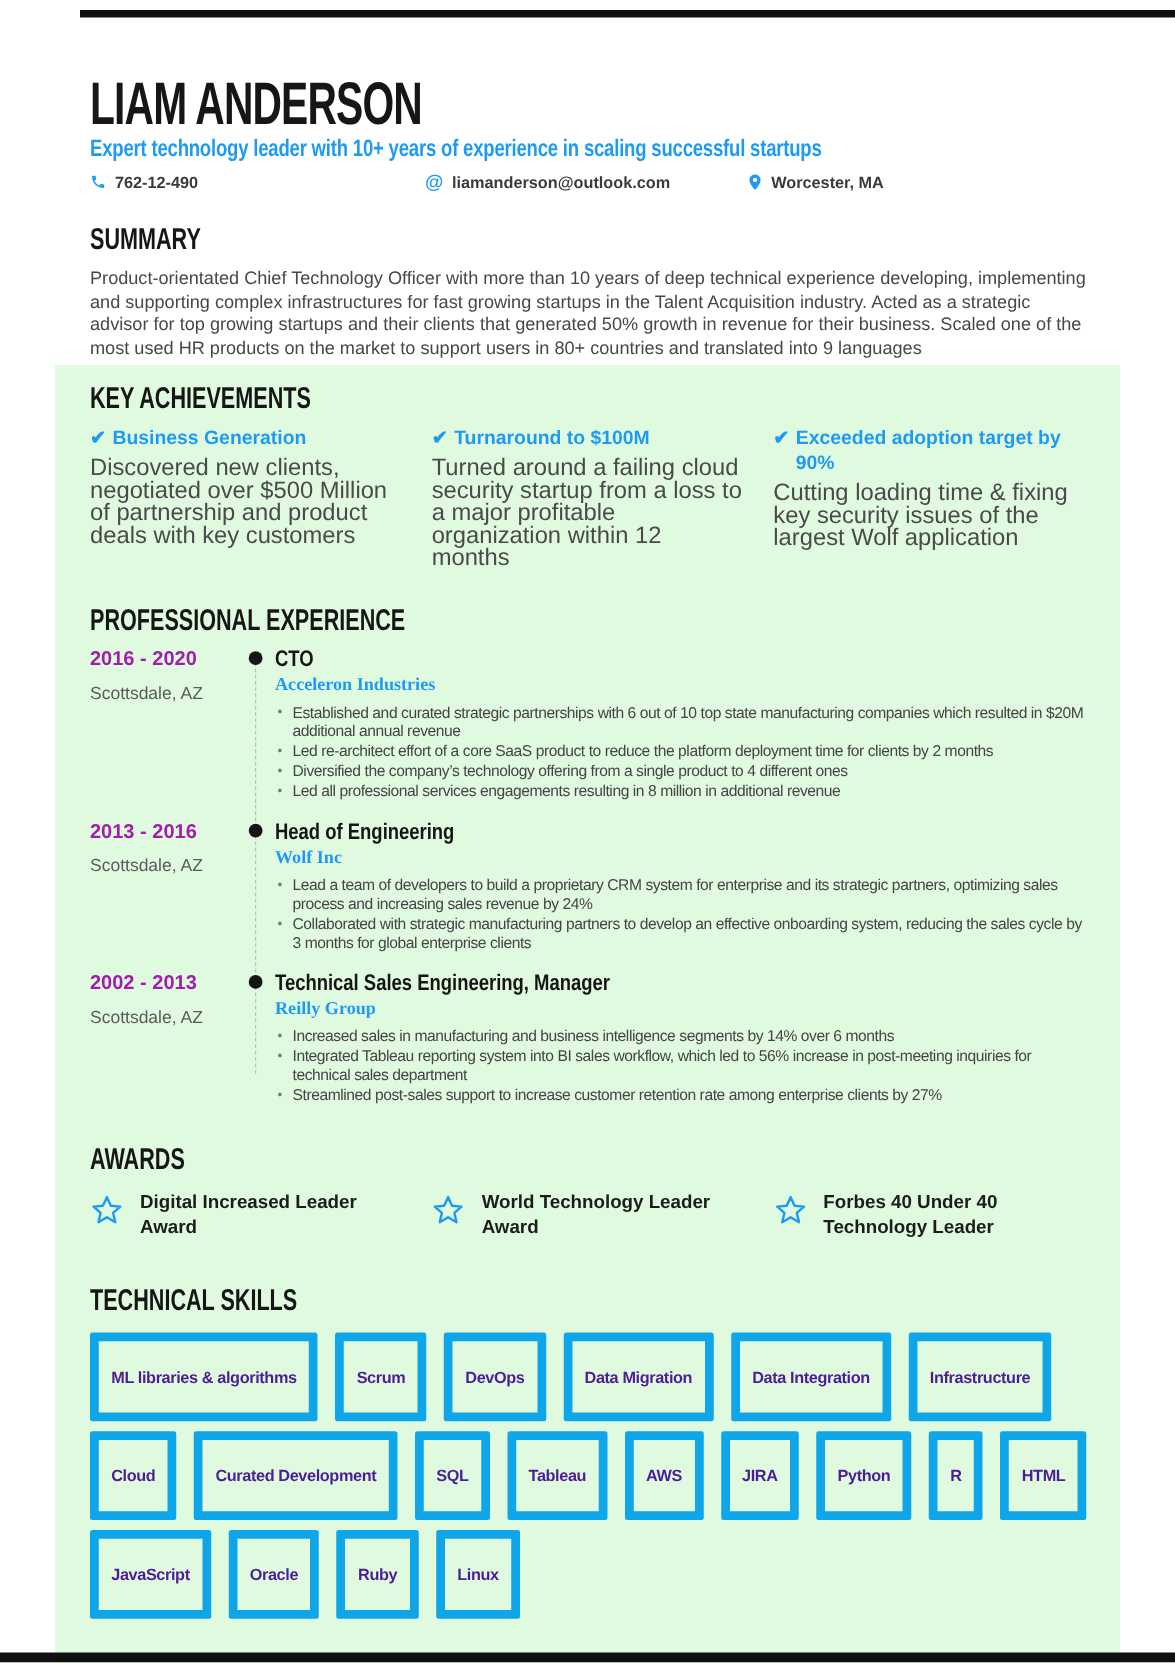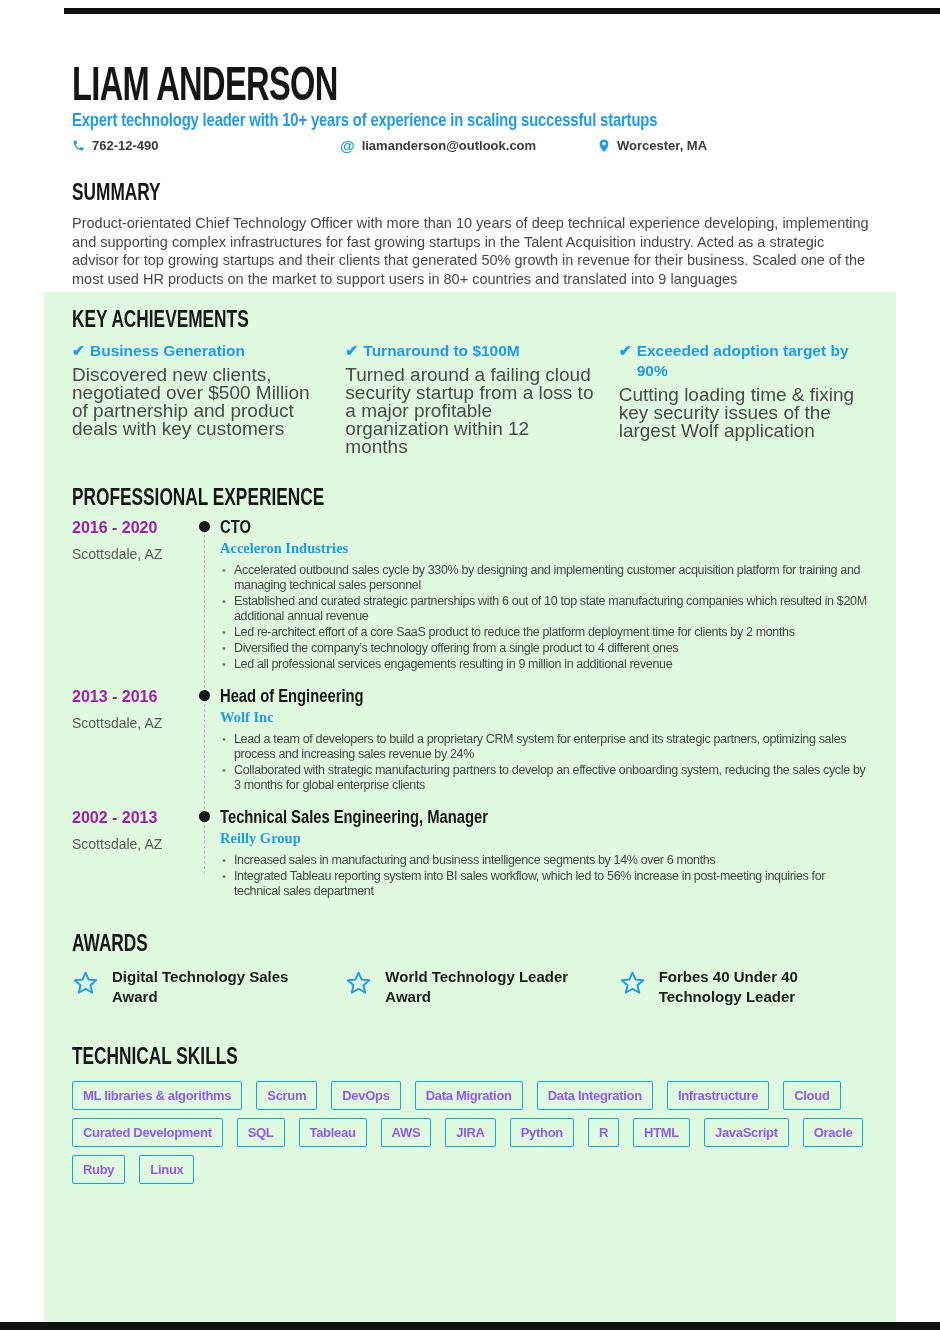--- a/index.html
+++ b/index.html
@@ -75,23 +75,23 @@
 
   .awards-title { margin-top: 30px; }
   .awards-grid { display: grid; grid-template-columns: repeat(3, 1fr); column-gap: 22px; margin-top: 11px; }
   .award { display: flex; gap: 13px; }
   .award-star { flex: none; margin-top: 3px; }
   .award-text { font-size: 15px; font-weight: 700; color: #1c1c1c; line-height: 20px; max-width: 205px; }
 
   .skills-title { margin-top: 36px; }
   .tags { display: flex; flex-wrap: wrap; gap: 8px 14px; margin-top: 12px; }
   .tag {
-    border: 1px solid #0ea5e9; border-radius: 2px;
-    padding: 6px 10px; font-size: 13px; font-weight: 700;
-    letter-spacing: -0.3px; color: #8b5cf6; background: transparent;
+    border: 7px solid #0ea5e9; border-radius: 2px;
+    padding: 21px 10px; font-size: 13px; font-weight: 700;
+    letter-spacing: -0.3px; color: #4c1d95; background: transparent;
   }
 </style>
 </head>
 <body>
 
 <div class="top-bar"></div>
 
 <div class="header">
   <div class="name">LIAM ANDERSON</div>
   <div class="tagline">Expert technology leader with 10+ years of experience in scaling successful startups</div>
@@ -160,25 +160,24 @@
         <div class="job-loc">Scottsdale, AZ</div>
       </div>
       <div class="timeline">
         <div class="timeline-line"></div>
         <div class="timeline-dot"></div>
       </div>
       <div class="job-main">
         <div class="job-role">CTO</div>
         <div class="job-company">Acceleron Industries</div>
         <ul class="bullets">
-          <li>Accelerated outbound sales cycle by 330% by designing and implementing customer acquisition platform for training and managing technical sales personnel</li>
           <li>Established and curated strategic partnerships with 6 out of 10 top state manufacturing companies which resulted in $20M additional annual revenue</li>
           <li>Led re-architect effort of a core SaaS product to reduce the platform deployment time for clients by 2 months</li>
           <li>Diversified the company’s technology offering from a single product to 4 different ones</li>
-          <li>Led all professional services engagements resulting in 9 million in additional revenue</li>
+          <li>Led all professional services engagements resulting in 8 million in additional revenue</li>
         </ul>
       </div>
     </div>
 
     <div class="job">
       <div class="job-left">
         <div class="job-dates">2013 - 2016</div>
         <div class="job-loc">Scottsdale, AZ</div>
       </div>
       <div class="timeline">
@@ -203,35 +202,36 @@
       <div class="timeline">
         <div class="timeline-line"></div>
         <div class="timeline-dot"></div>
       </div>
       <div class="job-main">
         <div class="job-role">Technical Sales Engineering, Manager</div>
         <div class="job-company">Reilly Group</div>
         <ul class="bullets">
           <li>Increased sales in manufacturing and business intelligence segments by 14% over 6 months</li>
           <li>Integrated Tableau reporting system into BI sales workflow, which led to 56% increase in post-meeting inquiries for technical sales department</li>
+          <li>Streamlined post-sales support to increase customer retention rate among enterprise clients by 27%</li>
         </ul>
       </div>
     </div>
 
   </div>
 
   <div class="section-title awards-title">AWARDS</div>
   <div class="awards-grid">
     <div class="award">
       <span class="award-star">
         <svg width="27" height="26" viewBox="0 0 24 24" fill="none" stroke="#1e9bf0" stroke-width="1.8" stroke-linejoin="round">
             <path d="M12 2.5l2.9 6.4 7 .6-5.3 4.6 1.6 6.9-6.2-3.7-6.2 3.7 1.6-6.9L2.1 9.5l7-.6z"></path>
           </svg>
       </span>
-      <span class="award-text">Digital Technology Sales Award</span>
+      <span class="award-text">Digital Increased Leader Award</span>
     </div>
     <div class="award">
       <span class="award-star">
         <svg width="27" height="26" viewBox="0 0 24 24" fill="none" stroke="#1e9bf0" stroke-width="1.8" stroke-linejoin="round">
             <path d="M12 2.5l2.9 6.4 7 .6-5.3 4.6 1.6 6.9-6.2-3.7-6.2 3.7 1.6-6.9L2.1 9.5l7-.6z"></path>
           </svg>
       </span>
       <span class="award-text">World Technology Leader Award</span>
     </div>
     <div class="award">

